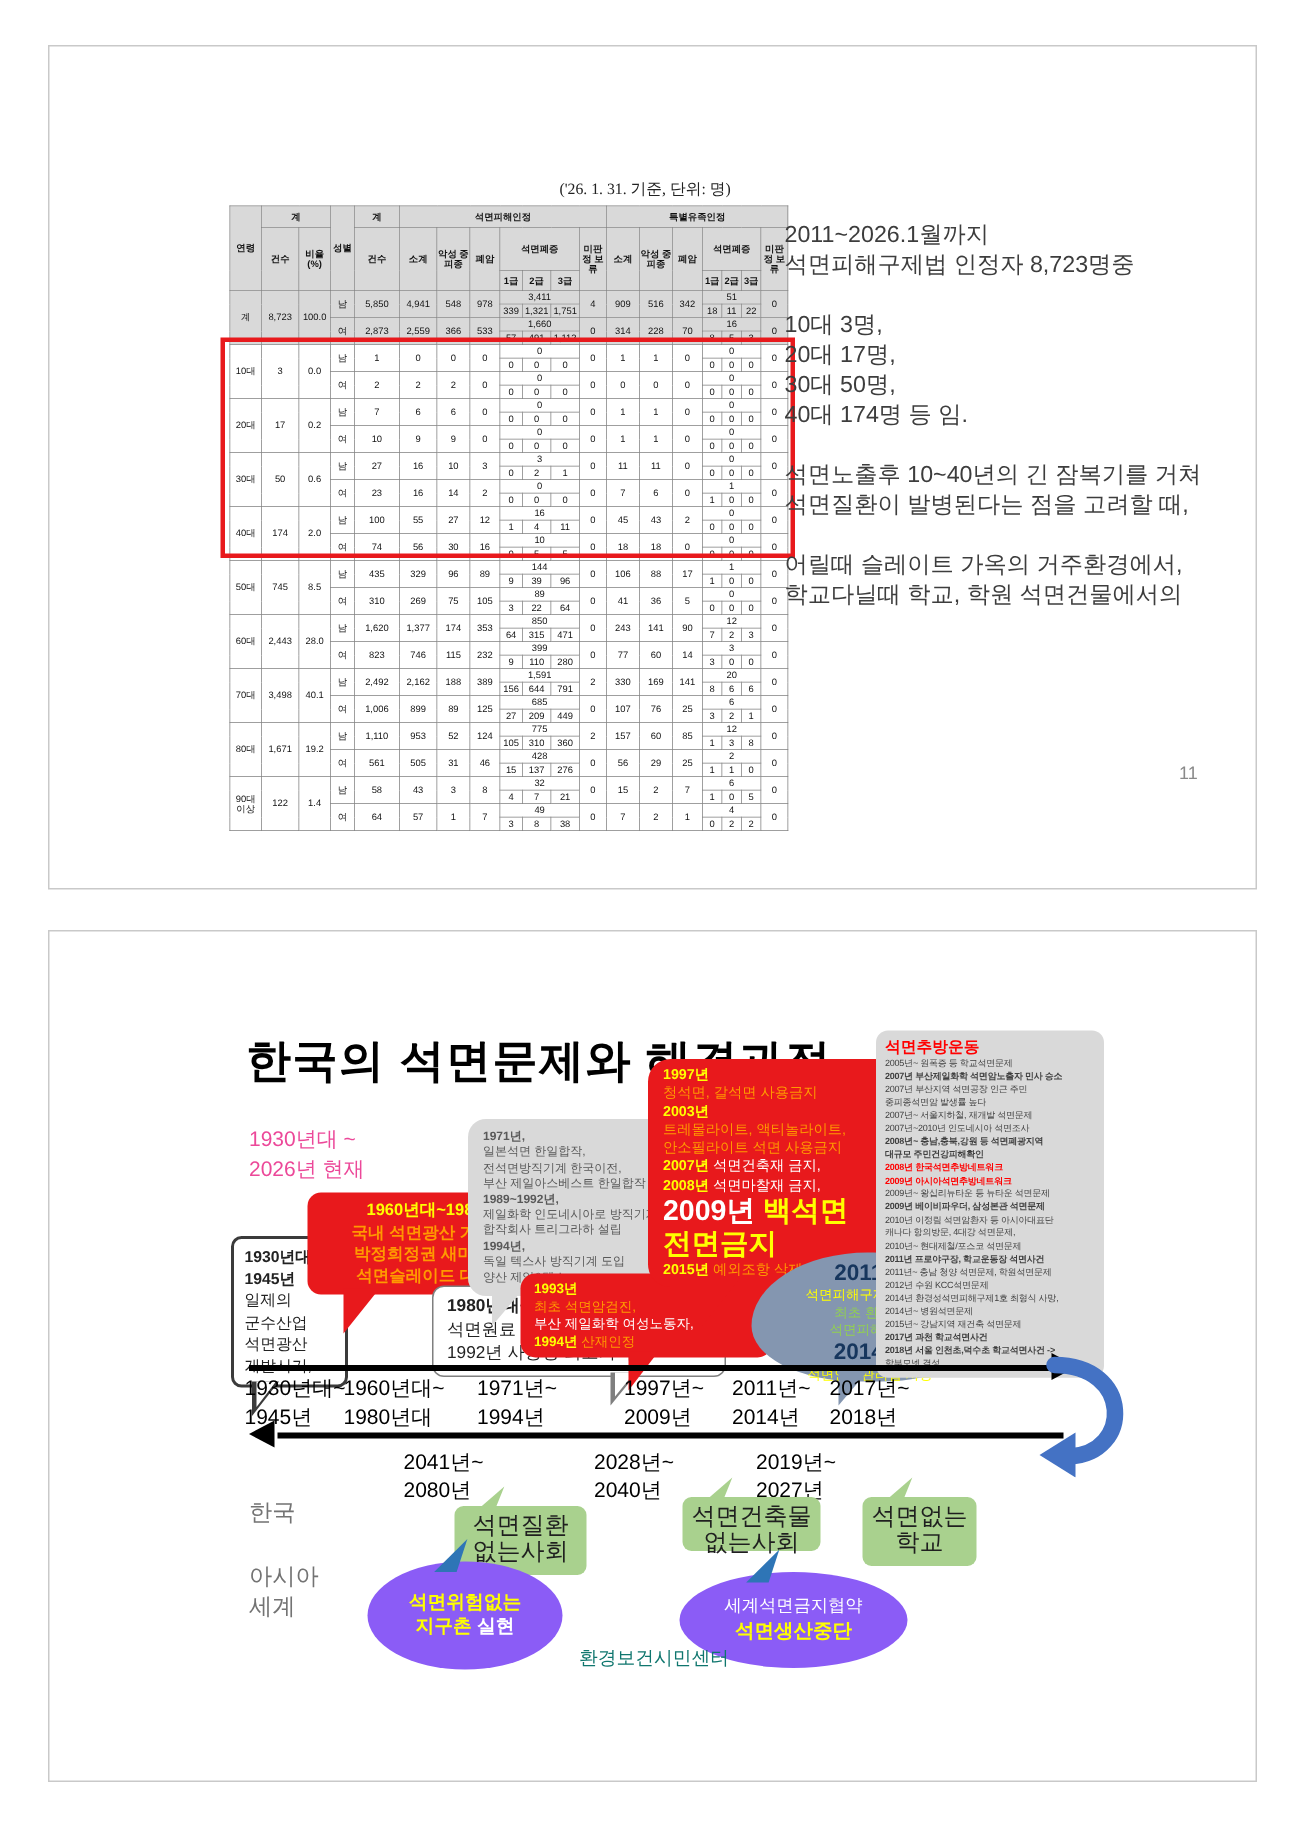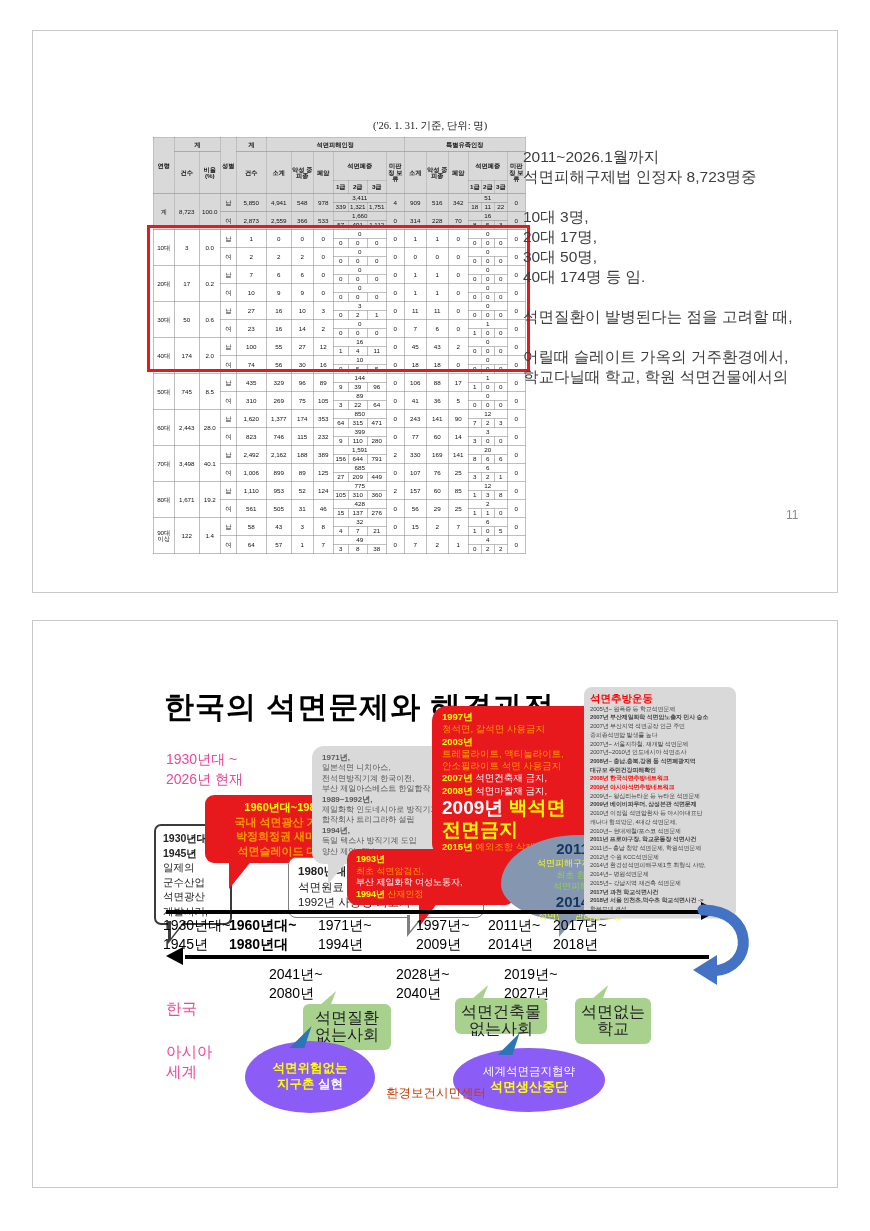--- a/index.html
+++ b/index.html
@@ -96,47 +96,47 @@
   
   .tl-line{background:#000;height:3.5px;}
   .tl-top{left:133px;top:289px;width:538px;}
   .tl-top-head{left:668px;top:281px;width:0;height:0;border-left:17px solid #000;
                border-top:9.5px solid transparent;border-bottom:9.5px solid transparent;}
   .tl-bot{left:152px;top:334px;width:524px;}
   .tl-bot-head{left:133px;top:326px;width:0;height:0;border-right:17px solid #000;
                border-top:9.5px solid transparent;border-bottom:9.5px solid transparent;}
   .loop-arrow{left:656px;top:280px;}
   .tlab{position:absolute;font-size:14px;line-height:18.5px;color:#000;}
-  .toplabs .tlab:nth-child(1){left:130px;} .toplabs .tlab:nth-child(2){left:196px;font-weight:bold;}
+  .toplabs .tlab:nth-child(1){left:130px;} .toplabs .tlab:nth-child(2){left:196px;}
   .toplabs .tlab:nth-child(3){left:285px;} .toplabs .tlab:nth-child(4){left:383px;}
   .toplabs .tlab:nth-child(5){left:455px;} .toplabs .tlab:nth-child(6){left:520px;}
   .toplabs{top:295px;left:0;width:806px;height:40px;}
   .botlabs{top:344px;left:0;width:806px;height:40px;}
   .botlabs .tlab:nth-child(1){left:236px;} .botlabs .tlab:nth-child(2){left:363px;}
   .botlabs .tlab:nth-child(3){left:471px;}
 
-  .region-label{font-size:15.5px;line-height:20px;color:#ec4899;}
+  .region-label{font-size:15.5px;line-height:20px;color:#737373;}
   .r-korea{left:133px;top:378px;}
   .r-asia{left:133px;top:421px;}
 
   .goal{background:#a9d18e;border-radius:6px;text-align:center;font-size:16px;line-height:16.5px;
         color:#1f1f1f;padding-top:6px;box-sizing:border-box;}
   .goal::before{content:"";position:absolute;top:-13px;left:18px;width:0;height:0;
         border-left:12px solid transparent;border-bottom:16px solid #a9d18e;transform:skewX(-22deg);}
   .goal1{left:270px;top:383px;width:88px;height:46px;}
   .goal2{left:422px;top:377px;width:92px;height:36px;}
   .goal3{left:542px;top:377px;width:76px;height:46px;}
 
   .ellipse{background:#8b5cf6;border-radius:50%;text-align:center;box-sizing:border-box;}
   .ellipse::before{content:"";position:absolute;top:-15px;left:48px;width:0;height:0;
         border-left:15px solid transparent;border-bottom:22px solid #2e75b6;transform:skewX(-18deg);}
   .ell1{left:212px;top:420px;width:130px;height:72px;font-size:12.5px;line-height:16px;padding-top:19px;font-weight:bold;}
   .ell2{left:420px;top:427px;width:152px;height:64px;font-size:11.5px;line-height:16px;padding-top:15px;}
   .ell2 .sg-yb{font-size:13px;}
-  .s2-footer{left:318px;top:464px;width:170px;text-align:center;font-size:12.5px;color:#c2410c;}
+  .s2-footer{left:318px;top:476px;width:170px;text-align:center;font-size:12.5px;color:#0f766e;}
 </style>
 </head>
 <body>
 
 <div class="slide" id="slide1">
   <div class="abs s1-caption">('26. 1. 31. 기준, 단위: 명)</div>
   <div class="abs tbl-wrap">
       <table class="stat">
         <colgroup>
           <col style="width:42px">
@@ -667,20 +667,21 @@
   <div class="abs red-box"></div>
   <div class="abs s1-notes">
       <div class="ln"><span class="sg-n">2011~2026.1월까지</span></div>
       <div class="ln"><span class="sg-n">석면피해구제법 인정자 8,723명중</span></div>
       <div class="ln"><span class="sg-n">&nbsp;</span></div>
       <div class="ln"><span class="sg-n">10대 3명,</span></div>
       <div class="ln"><span class="sg-n">20대 17명,</span></div>
       <div class="ln"><span class="sg-n">30대 50명,</span></div>
       <div class="ln"><span class="sg-n">40대 174명 등 임.</span></div>
       <div class="ln"><span class="sg-n">&nbsp;</span></div>
+      <div class="ln"><span class="sg-n">석면노출후 10~40년의 긴 잠복기를 거쳐</span></div>
       <div class="ln"><span class="sg-n">석면질환이 발병된다는 점을 고려할 때,</span></div>
       <div class="ln"><span class="sg-n">&nbsp;</span></div>
       <div class="ln"><span class="sg-n">어릴때 슬레이트 가옥의 거주환경에서,</span></div>
       <div class="ln"><span class="sg-n">학교다닐때 학교, 학원 석면건물에서의</span></div>
     </div>
   <div class="abs s1-page">11</div>
 </div>
 
 <div class="slide" id="slide2">
   <div class="abs s2-title">한국의 석면문제와 해결과정</div>
@@ -703,21 +704,21 @@
       <div class="ln"><span class="sg-or">박정희정권 새마을운동,</span></div>
       <div class="ln"><span class="sg-or">석면슬레이드 대량사용</span></div>
     </div>
   <div class="abs bubble bub-c">
       <div class="ln"><span class="sg-b">1980년대~2000년대초</span></div>
       <div class="ln"><span class="sg-n">석면원료 수입시기,</span></div>
       <div class="ln"><span class="sg-n">1992년 사용량 최고기록</span></div>
     </div>
   <div class="abs bubble bub-d">
       <div class="ln"><span class="sg-b">1971년,</span></div>
-      <div class="ln"><span class="sg-n">일본석면 니치아스,</span></div>
+      <div class="ln"><span class="sg-n">일본석면 한일합작,</span></div>
       <div class="ln"><span class="sg-n">전석면방직기계 한국이전,</span></div>
       <div class="ln"><span class="sg-n">부산 제일아스베스트 한일합작 설립,</span></div>
       <div class="ln"><span class="sg-b">1989~1992년,</span></div>
       <div class="ln"><span class="sg-n">제일화학 인도네시아로 방직기계 이전,</span></div>
       <div class="ln"><span class="sg-n">합작회사 트리그라하 설립</span></div>
       <div class="ln"><span class="sg-b">1994년,</span></div>
       <div class="ln"><span class="sg-n">독일 텍스사 방직기계 도입</span></div>
       <div class="ln"><span class="sg-n">양산 제일&amp;텍스</span></div>
     </div>
   <div class="abs bubble bub-e">

